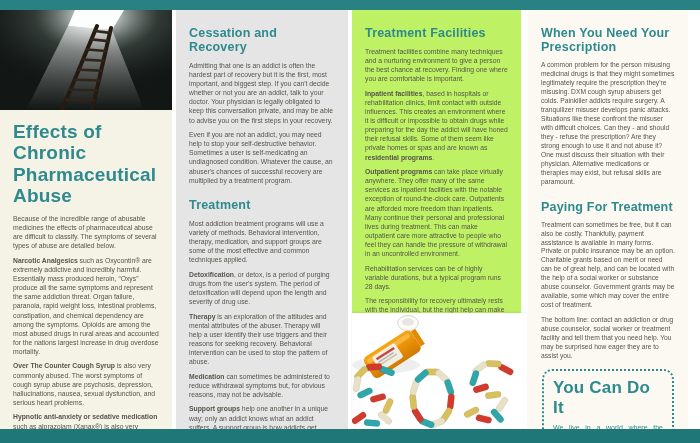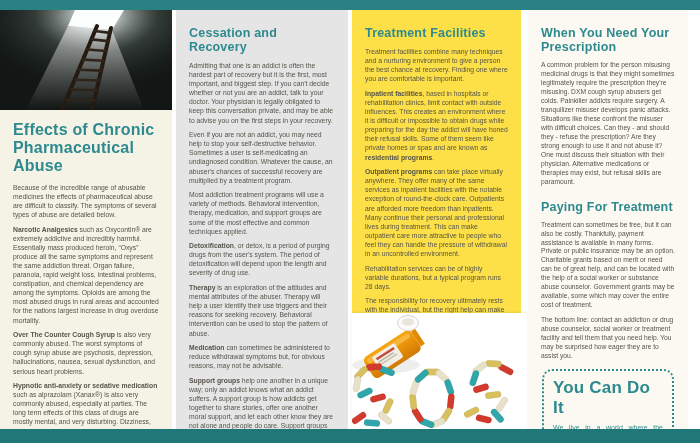--- a/index.html
+++ b/index.html
@@ -5,25 +5,25 @@
   html,body{margin:0;padding:0;background:#e8e8e8;}
   .page{position:relative;width:700px;height:443px;background:#ffffff;overflow:hidden;
         font-family:"Liberation Sans", sans-serif;-webkit-font-smoothing:antialiased;}
   .bar{position:absolute;left:0;width:700px;z-index:6;}
   .bar.top{top:0;height:10px;}
   .bar.bottom{top:429px;height:14px;}
   .panel{position:absolute;top:10px;height:419px;box-sizing:border-box;overflow:hidden;}
   .panel .inner{padding:0 13px;}
   .p1{left:0;width:172px;background:#f5f2e6;}
   .p2{left:176px;width:172px;background:#e5e5e5;}
-  .p3{left:352px;width:169px;background:#fde047;}
+  .p3{left:352px;width:169px;background:#bef264;}
   .p4{left:528px;width:160px;background:#fbf9f1;}
   .photo{display:block;width:172px;height:100px;}
   h1.head, h2.head{color:#2e8a8e;font-weight:bold;letter-spacing:.2px;line-height:1.12;margin:0;}
-  h1.head{font-size:16px;margin:11px 0 8px;}
+  h1.head{font-size:19px;margin:11px 0 8px;}
   h2.head{font-size:12.5px;margin:16px 0 7px;}
   h2.head.sub{margin-top:13px;}
   .body-para{font-size:6.8px;line-height:1.34;color:#56544b;margin:0 0 5.5px;}
   .p4 .body-para{font-size:6.7px;}
   .body-para b{font-weight:bold;}
   .quote-box{margin:8px 1px 0;border:2px dotted #2e8a8e;border-radius:10px;padding:7px 9px 8px;background:#fbf9f1;}
   .quote-box h3{color:#2e8a8e;font-size:17px;letter-spacing:.2px;margin:0 0 5px;font-weight:bold;}
   .quote-box .qp{color:#2e8a8e;font-size:7px;line-height:1.5;text-align:justify;margin:0;}
   .pills-photo{position:absolute;left:352px;top:313px;width:175px;height:116px;background:#ffffff;z-index:5;
                box-shadow:0 -1px 2px rgba(0,0,0,.08);}
@@ -81,20 +81,21 @@
     </div>
   </div>
 
   <div class="panel p2">
     <div class="inner">
       <h2 class="head">Cessation and Recovery</h2>
       <div>
           <p class="body-para"><span>Admitting that one is an addict is often the hardest part of recovery but it is the first, most important, and biggest step. If you can't decide whether or not you are an addict, talk to your doctor. Your physician is legally obligated to keep this conversation private, and may be able to advise you on the first steps in your recovery.</span></p>
           <p class="body-para"><span>Even if you are not an addict, you may need help to stop your self-destructive behavior. Sometimes a user is self-medicating an undiagnosed condition. Whatever the cause, an abuser's chances of successful recovery are multiplied by a treatment program.</span></p>
         </div>
+      <h2 class="head sub">Treatment</h2>
       <div>
           <p class="body-para"><span>Most addiction treatment programs will use a variety of methods. Behavioral intervention, therapy, medication, and support groups are some of the most effective and common techniques applied.</span></p>
           <p class="body-para"><b>Detoxification</b><span>, or detox, is a period of purging drugs from the user's system. The period of detoxification will depend upon the length and severity of drug use.</span></p>
           <p class="body-para"><b>Therapy</b><span> is an exploration of the attitudes and mental attributes of the abuser. Therapy will help a user identify their use triggers and their reasons for seeking recovery. Behavioral intervention can be used to stop the pattern of abuse.</span></p>
           <p class="body-para"><b>Medication</b><span> can sometimes be administered to reduce withdrawal symptoms but, for obvious reasons, may not be advisable.</span></p>
           <p class="body-para"><b>Support groups</b><span> help one another in a unique way; only an addict knows what an addict suffers. A support group is how addicts get together to share stories, offer one another moral support, and let each other know they are not alone and people do care. Support groups can be instrumental to maintaining recovery and attendance is often mandatory as part of a comprehensive program.</span></p>
         </div>
     </div>
   </div>
 

